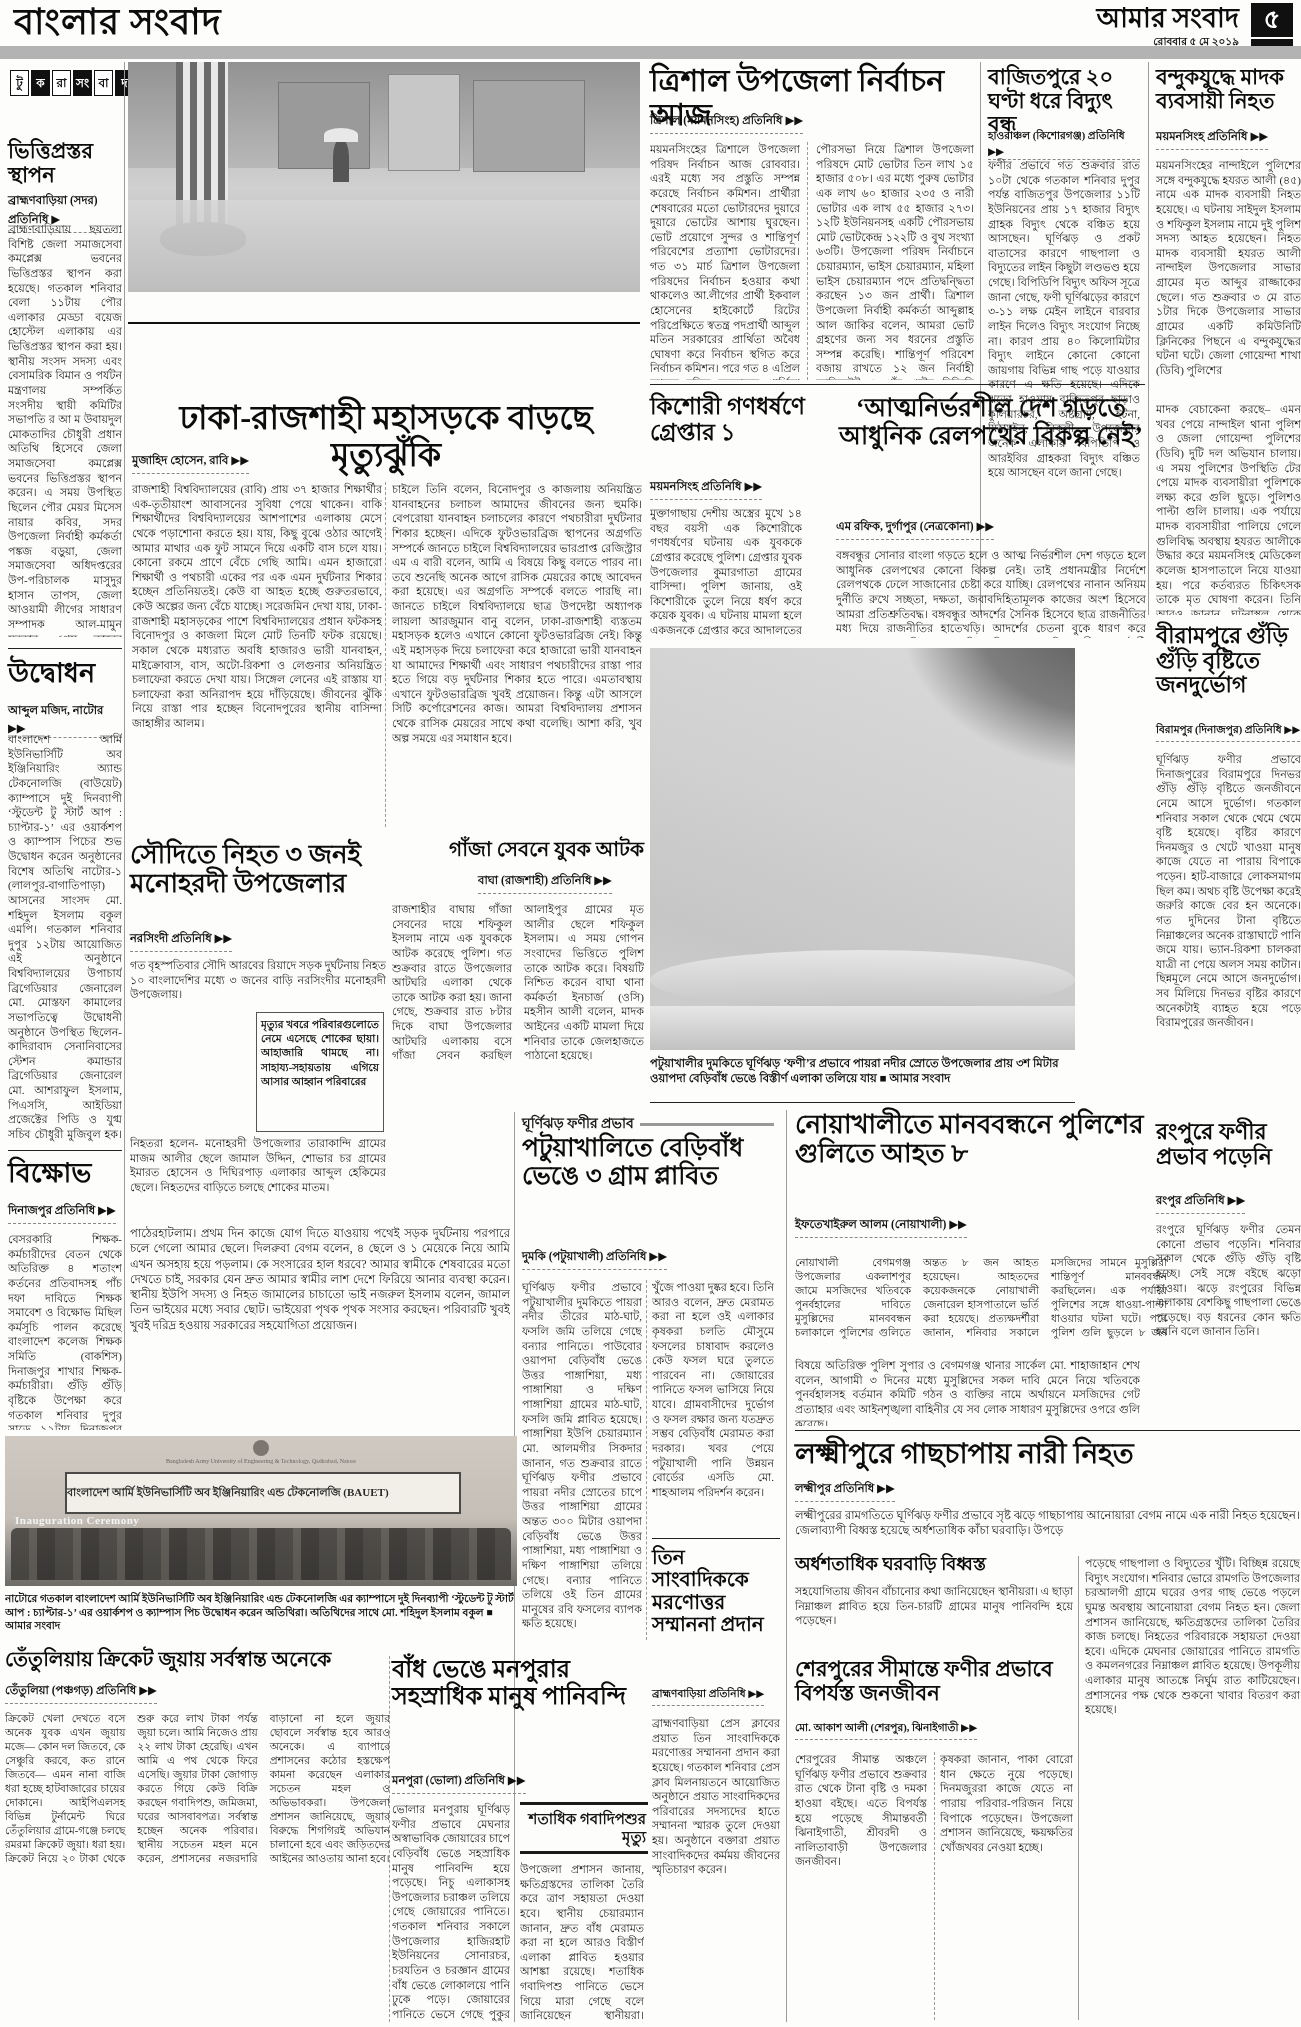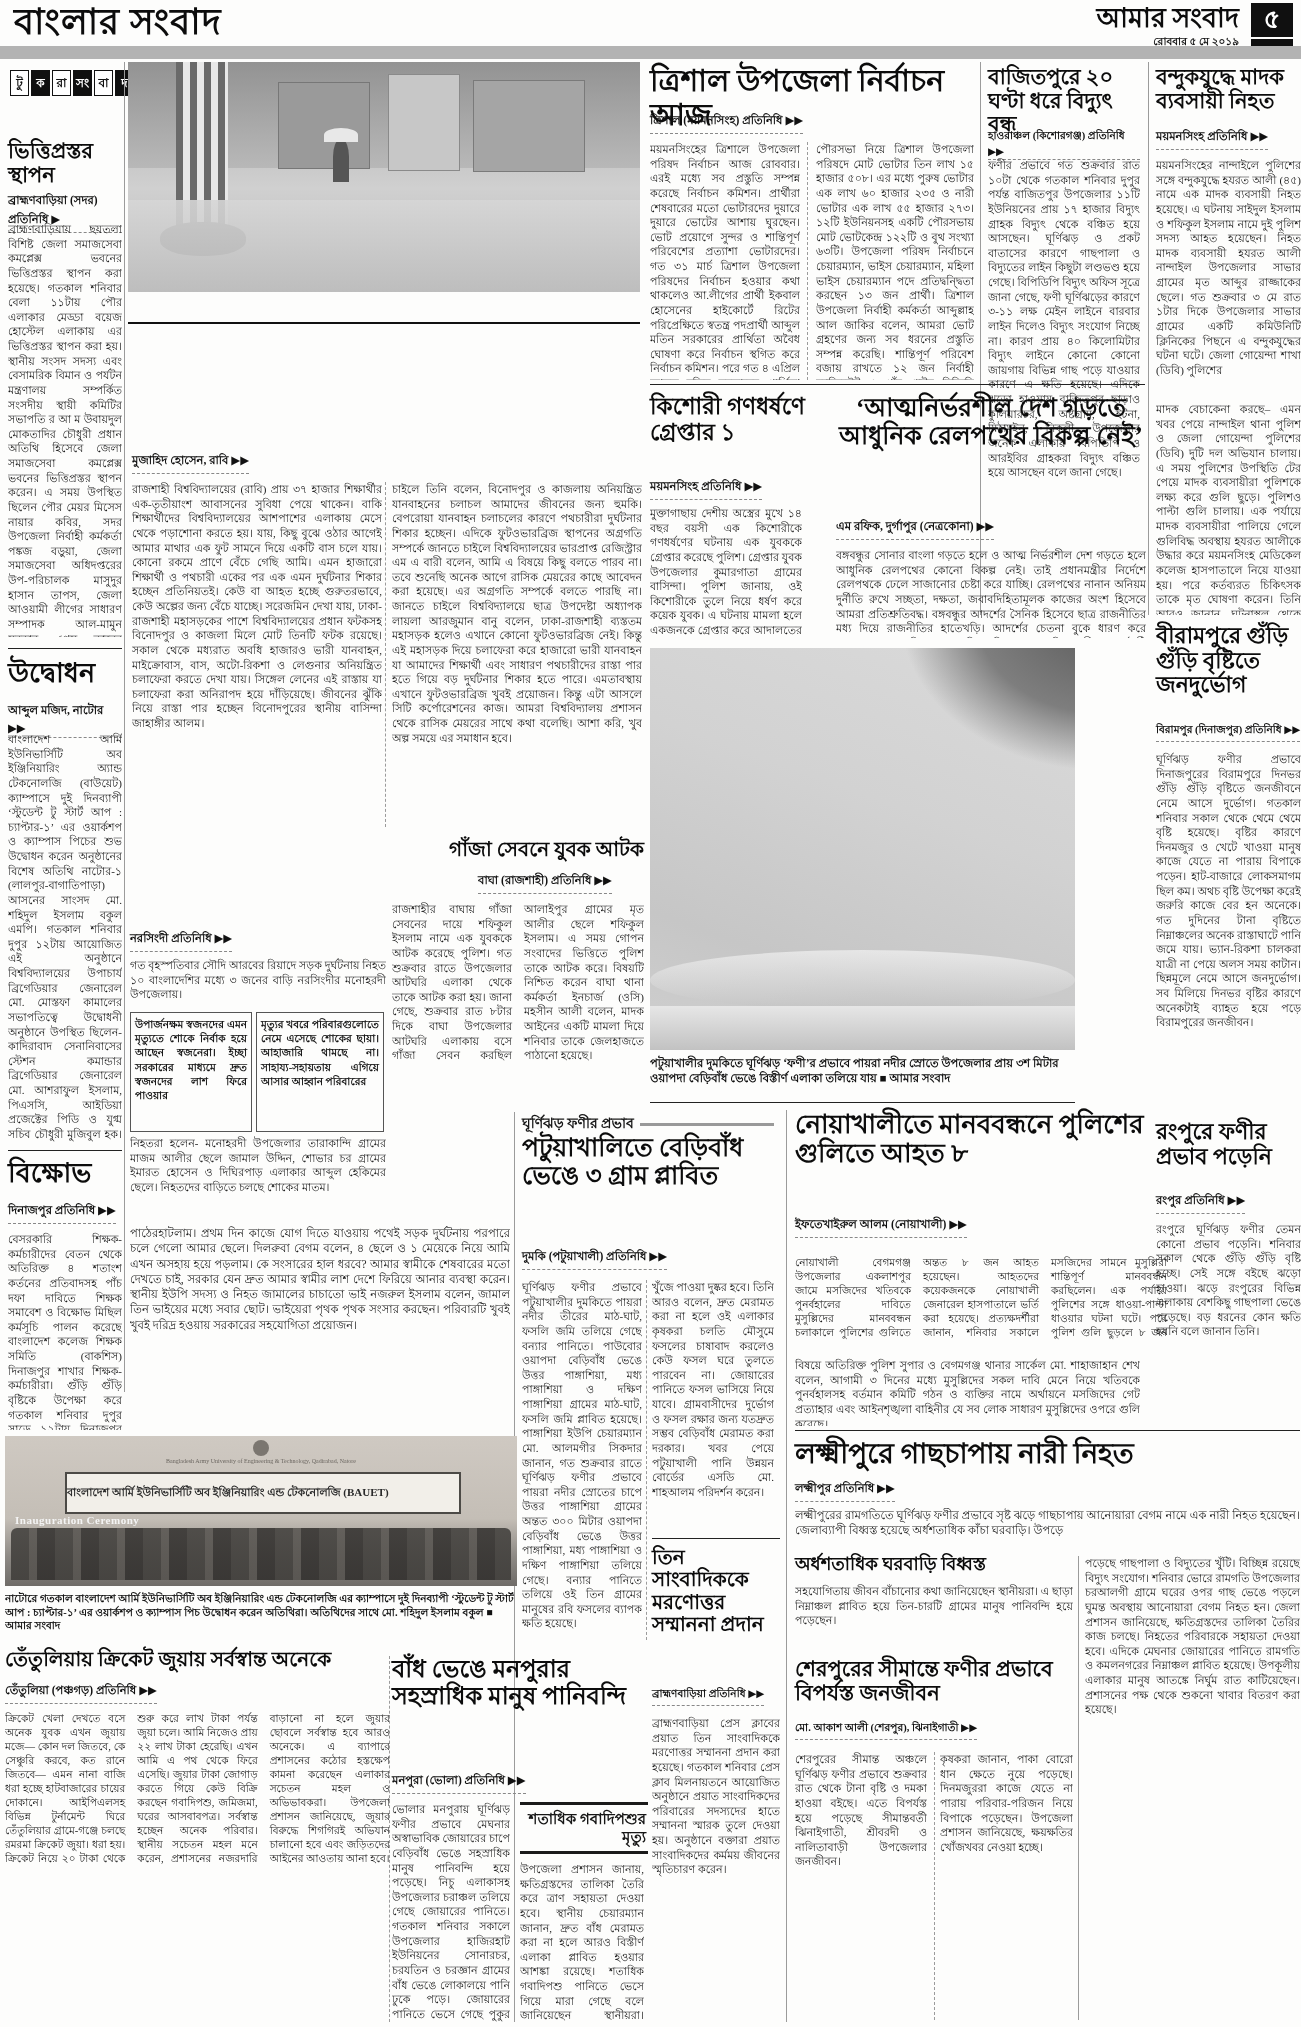--- a/index.html
+++ b/index.html
@@ -101,20 +101,21 @@
     <span>হাওরাঞ্চল (কিশোরগঞ্জ) প্রতিনিধি ▶▶</span></div>
   <div class="abs bd" style="left:988px;top:158px;width:152px;height:455px;">ফণীর প্রভাবে গত শুক্রবার রাত ১০টা থেকে গতকাল শনিবার দুপুর পর্যন্ত বাজিতপুর উপজেলার ১১টি ইউনিয়নের প্রায় ১৭ হাজার বিদ্যুৎ গ্রাহক বিদ্যুৎ থেকে বঞ্চিত হয়ে আসছেন। ঘূর্ণিঝড় ও প্রকট বাতাসের কারণে গাছপালা ও বিদ্যুতের লাইন কিছুটা লণ্ডভণ্ড হয়ে গেছে। বিপিডিপি বিদ্যুৎ অফিস সূত্রে জানা গেছে, ফণী ঘূর্ণিঝড়ের কারণে ৩-১১ লক্ষ মেইন লাইনে বারবার লাইন দিলেও বিদ্যুৎ সংযোগ নিচ্ছে না। কারণ প্রায় ৪০ কিলোমিটার বিদ্যুৎ লাইনে কোনো কোনো জায়গায় বিভিন্ন গাছ পড়ে যাওয়ার কারণে এ ক্ষতি হয়েছে। এদিকে ঝড়ো হাওয়ায় বাজিতপুর ছাড়াও কুলিয়ারচর, অষ্টগ্রাম, ইটনা, মিঠামইন, নিকলী উপজেলার অনেক এলাকায় বিপিডিপি ও আরইবির গ্রাহকরা বিদ্যুৎ বঞ্চিত হয়ে আসছেন বলে জানা গেছে।</div>
   <div class="abs vr" style="left:1148px;top:62px;height:553px;"></div>
 
   <div class="abs hl" style="left:1156px;top:66px;width:145px;font-size:21px;">বন্দুকযুদ্ধে মাদক ব্যবসায়ী নিহত</div>
   <div class="abs by" style="left:1156px;top:128px;">
     <span>ময়মনসিংহ প্রতিনিধি ▶▶</span></div>
   <div class="abs bd" style="left:1156px;top:158px;width:145px;height:243px;">ময়মনসিংহের নান্দাইলে পুলিশের সঙ্গে বন্দুকযুদ্ধে হযরত আলী (৪৫) নামে এক মাদক ব্যবসায়ী নিহত হয়েছে। এ ঘটনায় সাইদুল ইসলাম ও শফিকুল ইসলাম নামে দুই পুলিশ সদস্য আহত হয়েছেন। নিহত মাদক ব্যবসায়ী হযরত আলী নান্দাইল উপজেলার সাভার গ্রামের মৃত আব্দুর রাজ্জাকের ছেলে। গত শুক্রবার ৩ মে রাত ১টার দিকে উপজেলার সাভার গ্রামের একটি কমিউনিটি ক্লিনিকের পিছনে এ বন্দুকযুদ্ধের ঘটনা ঘটে। জেলা গোয়েন্দা শাখা (ডিবি) পুলিশের</div>
   <div class="abs bd" style="left:1156px;top:402px;width:145px;height:213px;">মাদক বেচাকেনা করছে– এমন খবর পেয়ে নান্দাইল থানা পুলিশ ও জেলা গোয়েন্দা পুলিশের (ডিবি) দুটি দল অভিযান চালায়। এ সময় পুলিশের উপস্থিতি টের পেয়ে মাদক ব্যবসায়ীরা পুলিশকে লক্ষ্য করে গুলি ছুড়ে। পুলিশও পাল্টা গুলি চালায়। এক পর্যায়ে মাদক ব্যবসায়ীরা পালিয়ে গেলে গুলিবিদ্ধ অবস্থায় হযরত আলীকে উদ্ধার করে ময়মনসিংহ মেডিকেল কলেজ হাসপাতালে নিয়ে যাওয়া হয়। পরে কর্তব্যরত চিকিৎসক তাকে মৃত ঘোষণা করেন। তিনি আরও জানান, ঘটনাস্থল থেকে একটি পাইপগান, একটি কার্তুজ, ১৫ রাউন্ড গুলি, তিনশ গ্রাম হেরোইন ও দুইশ পিস ইয়াবা উদ্ধার করা হয়েছে।</div>
 
+  <div class="abs hl" style="left:130px;top:400px;width:512px;font-size:33px;text-align:center;">ঢাকা-রাজশাহী মহাসড়কে বাড়ছে মৃত্যুঝুঁকি</div>
   <div class="abs by" style="left:132px;top:452px;">
     <span>মুজাহিদ হোসেন, রাবি ▶▶</span></div>
   <div class="abs bd" style="left:132px;top:482px;width:250px;height:350px;">রাজশাহী বিশ্ববিদ্যালয়ের (রাবি) প্রায় ৩৭ হাজার শিক্ষার্থীর এক-তৃতীয়াংশ আবাসনের সুবিধা পেয়ে থাকেন। বাকি শিক্ষার্থীদের বিশ্ববিদ্যালয়ের আশপাশের এলাকায় মেসে থেকে পড়াশোনা করতে হয়। যায়, কিছু বুঝে ওঠার আগেই আমার মাথার এক ফুট সামনে দিয়ে একটি বাস চলে যায়। কোনো রকমে প্রাণে বেঁচে গেছি আমি। এমন হাজারো শিক্ষার্থী ও পথচারী একের পর এক এমন দুর্ঘটনার শিকার হচ্ছেন প্রতিনিয়তই। কেউ বা আহত হচ্ছে গুরুতরভাবে, কেউ অল্পের জন্য বেঁচে যাচ্ছে। সরেজমিন দেখা যায়, ঢাকা-রাজশাহী মহাসড়কের পাশে বিশ্ববিদ্যালয়ের প্রধান ফটকসহ বিনোদপুর ও কাজলা মিলে মোট তিনটি ফটক রয়েছে। সকাল থেকে মধ্যরাত অবধি হাজারও ভারী যানবাহন, মাইক্রোবাস, বাস, অটো-রিকশা ও লেগুনার অনিয়ন্ত্রিত চলাফেরা করতে দেখা যায়। সিঙ্গেল লেনের এই রাস্তায় যা চলাফেরা করা অনিরাপদ হয়ে দাঁড়িয়েছে। জীবনের ঝুঁকি নিয়ে রাস্তা পার হচ্ছেন বিনোদপুরের স্থানীয় বাসিন্দা জাহাঙ্গীর আলম।</div>
   <div class="abs bd" style="left:392px;top:482px;width:250px;height:345px;">চাইলে তিনি বলেন, বিনোদপুর ও কাজলায় অনিয়ন্ত্রিত যানবাহনের চলাচল আমাদের জীবনের জন্য হুমকি। বেপরোয়া যানবাহন চলাচলের কারণে পথচারীরা দুর্ঘটনার শিকার হচ্ছেন। এদিকে ফুটওভারব্রিজ স্থাপনের অগ্রগতি সম্পর্কে জানতে চাইলে বিশ্ববিদ্যালয়ের ভারপ্রাপ্ত রেজিস্ট্রার এম এ বারী বলেন, আমি এ বিষয়ে কিছু বলতে পারব না। তবে শুনেছি অনেক আগে রাসিক মেয়রের কাছে আবেদন করা হয়েছে। এর অগ্রগতি সম্পর্কে বলতে পারছি না। জানতে চাইলে বিশ্ববিদ্যালয়ে ছাত্র উপদেষ্টা অধ্যাপক লায়লা আরজুমান বানু বলেন, ঢাকা-রাজশাহী ব্যস্ততম মহাসড়ক হলেও এখানে কোনো ফুটওভারব্রিজ নেই। কিন্তু এই মহাসড়ক দিয়ে চলাফেরা করে হাজারো ভারী যানবাহন যা আমাদের শিক্ষার্থী এবং সাধারণ পথচারীদের রাস্তা পার হতে গিয়ে বড় দুর্ঘটনার শিকার হতে পারে। এমতাবস্থায় এখানে ফুটওভারব্রিজ খুবই প্রয়োজন। কিন্তু এটা আসলে সিটি কর্পোরেশনের কাজ। আমরা বিশ্ববিদ্যালয় প্রশাসন থেকে রাসিক মেয়রের সাথে কথা বলেছি। আশা করি, খুব অল্প সময়ে এর সমাধান হবে।</div>
   <div class="abs vrd" style="left:385px;top:482px;height:345px;"></div>
 
   <div class="abs hr1" style="left:650px;top:384px;width:495px;"></div>
   <div class="abs hl" style="left:650px;top:394px;width:175px;font-size:23px;">কিশোরী গণধর্ষণে গ্রেপ্তার ১</div>
   <div class="abs by" style="left:650px;top:478px;">
     <span>ময়মনসিংহ প্রতিনিধি ▶▶</span></div>
@@ -127,24 +128,24 @@
 
   <div class="abs hl" style="left:1156px;top:624px;width:145px;font-size:22px;">বীরামপুরে গুঁড়ি গুঁড়ি বৃষ্টিতে জনদুর্ভোগ</div>
   <div class="abs by" style="left:1156px;top:722px;width:145px;font-size:10.5px;">
     <span>বিরামপুর (দিনাজপুর) প্রতিনিধি ▶▶</span></div>
   <div class="abs bd" style="left:1156px;top:752px;width:145px;height:362px;">ঘূর্ণিঝড় ফণীর প্রভাবে দিনাজপুরের বিরামপুরে দিনভর গুঁড়ি গুঁড়ি বৃষ্টিতে জনজীবনে নেমে আসে দুর্ভোগ। গতকাল শনিবার সকাল থেকে থেমে থেমে বৃষ্টি হয়েছে। বৃষ্টির কারণে দিনমজুর ও খেটে খাওয়া মানুষ কাজে যেতে না পারায় বিপাকে পড়েন। হাট-বাজারে লোকসমাগম ছিল কম। অথচ বৃষ্টি উপেক্ষা করেই জরুরি কাজে বের হন অনেকে। গত দুদিনের টানা বৃষ্টিতে নিম্নাঞ্চলের অনেক রাস্তাঘাটে পানি জমে যায়। ভ্যান-রিকশা চালকরা যাত্রী না পেয়ে অলস সময় কাটান। ছিন্নমূলে নেমে আসে জনদুর্ভোগ। সব মিলিয়ে দিনভর বৃষ্টির কারণে অনেকটাই ব্যাহত হয়ে পড়ে বিরামপুরের জনজীবন।</div>
   <div class="abs hl" style="left:1156px;top:1120px;width:145px;font-size:22px;">রংপুরে ফণীর প্রভাব পড়েনি</div>
   <div class="abs by" style="left:1156px;top:1192px;">
     <span>রংপুর প্রতিনিধি ▶▶</span></div>
   <div class="abs bd" style="left:1156px;top:1222px;width:145px;height:198px;">রংপুরে ঘূর্ণিঝড় ফণীর তেমন কোনো প্রভাব পড়েনি। শনিবার সকাল থেকে গুঁড়ি গুঁড়ি বৃষ্টি হচ্ছে। সেই সঙ্গে বইছে ঝড়ো হাওয়া। ঝড়ে রংপুরের বিভিন্ন এলাকায় বেশকিছু গাছপালা ভেঙে পড়েছে। বড় ধরনের কোন ক্ষতি হয়নি বলে জানান তিনি।</div>
 
+  <div class="abs hl" style="left:130px;top:840px;width:256px;font-size:26px;">সৌদিতে নিহত ৩ জনই মনোহরদী উপজেলার</div>
   <div class="abs by" style="left:130px;top:930px;">
     <span>নরসিংদী প্রতিনিধি ▶▶</span></div>
   <div class="abs bd" style="left:130px;top:958px;width:256px;height:48px;">গত বৃহস্পতিবার সৌদি আরবের রিয়াদে সড়ক দুর্ঘটনায় নিহত ১০ বাংলাদেশির মধ্যে ৩ জনের বাড়ি নরসিংদীর মনোহরদী উপজেলায়।</div>
-  <div class="abs qbox" style="left:130px;top:1012px;width:112px;height:108px;">উপার্জনক্ষম স্বজনদের এমন মৃত্যুতে শোকে নির্বাক হয়ে আছেন স্বজনেরা। ইচ্ছা সরকারের মাধ্যমে দ্রুত স্বজনদের লাশ ফিরে পাওয়ার</div>
   <div class="abs qbox" style="left:256px;top:1012px;width:118px;height:108px;">মৃত্যুর খবরে পরিবারগুলোতে নেমে এসেছে শোকের ছায়া। আহাজারি থামছে না। সাহায্য-সহায়তায় এগিয়ে আসার আহ্বান পরিবারের</div>
   <div class="abs bd" style="left:130px;top:1136px;width:256px;height:84px;">নিহতরা হলেন- মনোহরদী উপজেলার তারাকান্দি গ্রামের মাজম আলীর ছেলে জামাল উদ্দিন, শোভার চর গ্রামের ইমারত হোসেন ও দিঘিরপাড় এলাকার আব্দুল হেকিমের ছেলে। নিহতদের বাড়িতে চলছে শোকের মাতম।</div>
   <div class="abs bd" style="left:130px;top:1226px;width:380px;height:200px;font-size:11.5px;">পাঠেরহাটলাম। প্রথম দিন কাজে যোগ দিতে যাওয়ায় পথেই সড়ক দুর্ঘটনায় পরপারে চলে গেলো আমার ছেলে। দিলরুবা বেগম বলেন, ৪ ছেলে ও ১ মেয়েকে নিয়ে আমি এখন অসহায় হয়ে পড়লাম। কে সংসারের হাল ধরবে? আমার স্বামীকে শেষবারের মতো দেখতে চাই, সরকার যেন দ্রুত আমার স্বামীর লাশ দেশে ফিরিয়ে আনার ব্যবস্থা করেন। স্থানীয় ইউপি সদস্য ও নিহত জামালের চাচাতো ভাই নজরুল ইসলাম বলেন, জামাল তিন ভাইয়ের মধ্যে সবার ছোট। ভাইয়েরা পৃথক পৃথক সংসার করছেন। পরিবারটি খুবই খুবই দরিদ্র হওয়ায় সরকারের সহযোগিতা প্রয়োজন।</div>
 
   <div class="abs hl" style="left:448px;top:838px;width:196px;font-size:20px;text-align:right;">গাঁজা সেবনে যুবক আটক</div>
   <div class="abs by" style="left:478px;top:872px;">
     <span>বাঘা (রাজশাহী) প্রতিনিধি ▶▶</span></div>
   <div class="abs bd c2" style="left:392px;top:902px;width:252px;height:238px;">রাজশাহীর বাঘায় গাঁজা সেবনের দায়ে শফিকুল ইসলাম নামে এক যুবককে আটক করেছে পুলিশ। গত শুক্রবার রাতে উপজেলার আটঘরি এলাকা থেকে তাকে আটক করা হয়। জানা গেছে, শুক্রবার রাত ৮টার দিকে বাঘা উপজেলার আটঘরি এলাকায় বসে গাঁজা সেবন করছিল আলাইপুর গ্রামের মৃত আলীর ছেলে শফিকুল ইসলাম। এ সময় গোপন সংবাদের ভিত্তিতে পুলিশ তাকে আটক করে। বিষয়টি নিশ্চিত করেন বাঘা থানা কর্মকর্তা ইনচার্জ (ওসি) মহসীন আলী বলেন, মাদক আইনের একটি মামলা দিয়ে শনিবার তাকে জেলহাজতে পাঠানো হয়েছে।</div>
 
   <div class="abs photo" style="left:650px;top:648px;width:425px;height:402px;background:linear-gradient(200deg,#dadada 0%,#d2d2d2 40%,#c6c6c6 75%,#cfcfcf 100%);">

